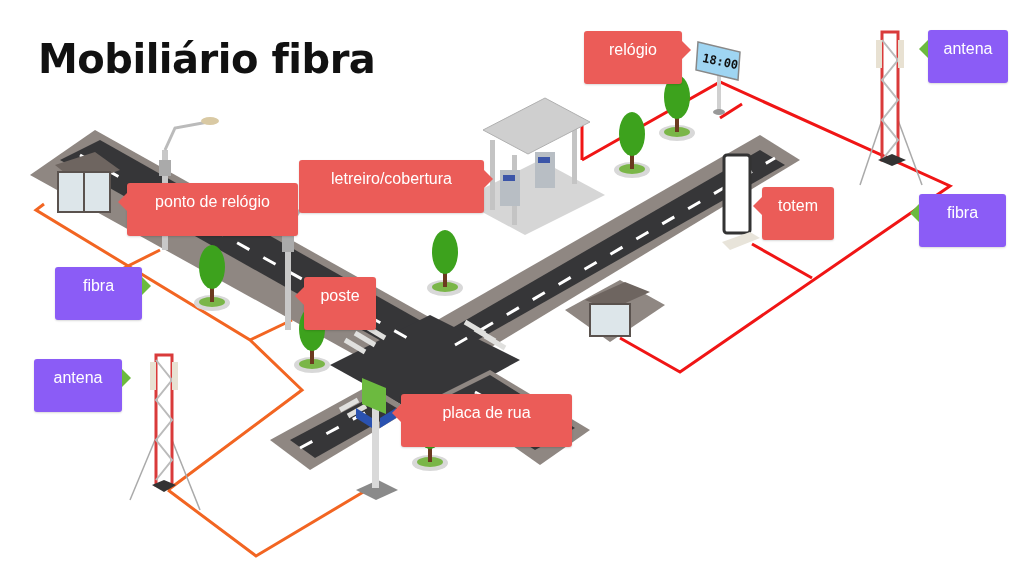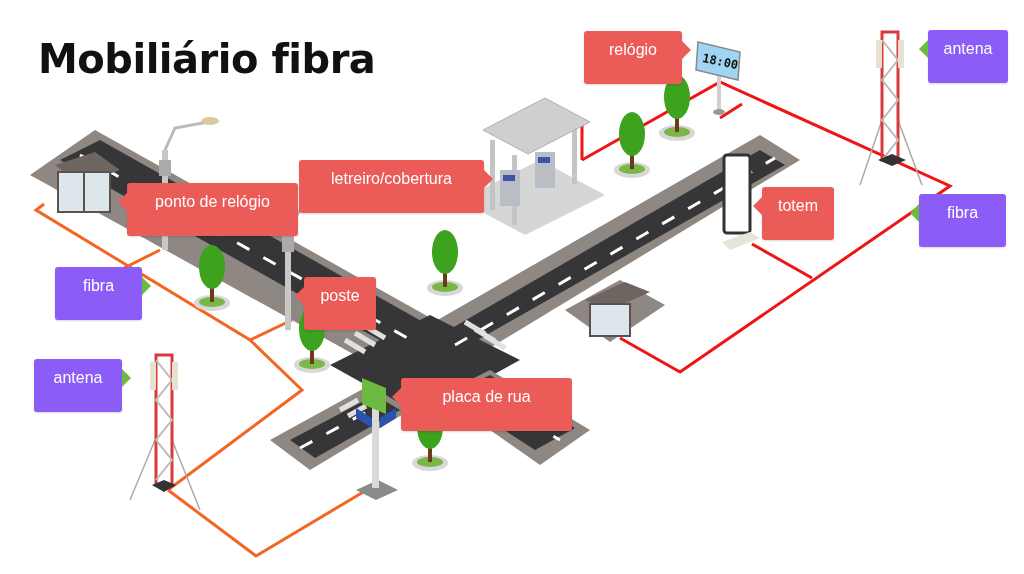--- a/index.html
+++ b/index.html
@@ -193,13 +193,13 @@
 
 <div class="label red ptr-right" style="left:584px;top:31px;width:98px;">relógio</div>
 <div class="label green ptr-left" style="left:928px;top:30px;width:80px;">antena</div>
 <div class="label red ptr-right" style="left:299px;top:117px;width:185px;margin-top:43px;">letreiro/cobertura</div>
 <div class="label red ptr-left" style="left:127px;top:183px;width:171px;">ponto de relógio</div>
 <div class="label red ptr-left" style="left:304px;top:229px;width:72px;margin-top:48px;">poste</div>
 <div class="label red ptr-left" style="left:762px;top:187px;width:72px;">totem</div>
 <div class="label green ptr-left" style="left:919px;top:194px;width:87px;">fibra</div>
 <div class="label green ptr-right" style="left:55px;top:267px;width:87px;">fibra</div>
 <div class="label green ptr-right" style="left:34px;top:359px;width:88px;">antena</div>
-<div class="label red ptr-left" style="left:401px;top:378px;width:171px;">placa de rua</div>
+<div class="label red ptr-left" style="left:401px;top:394px;width:171px;">placa de rua</div>
 
 </body></html>

